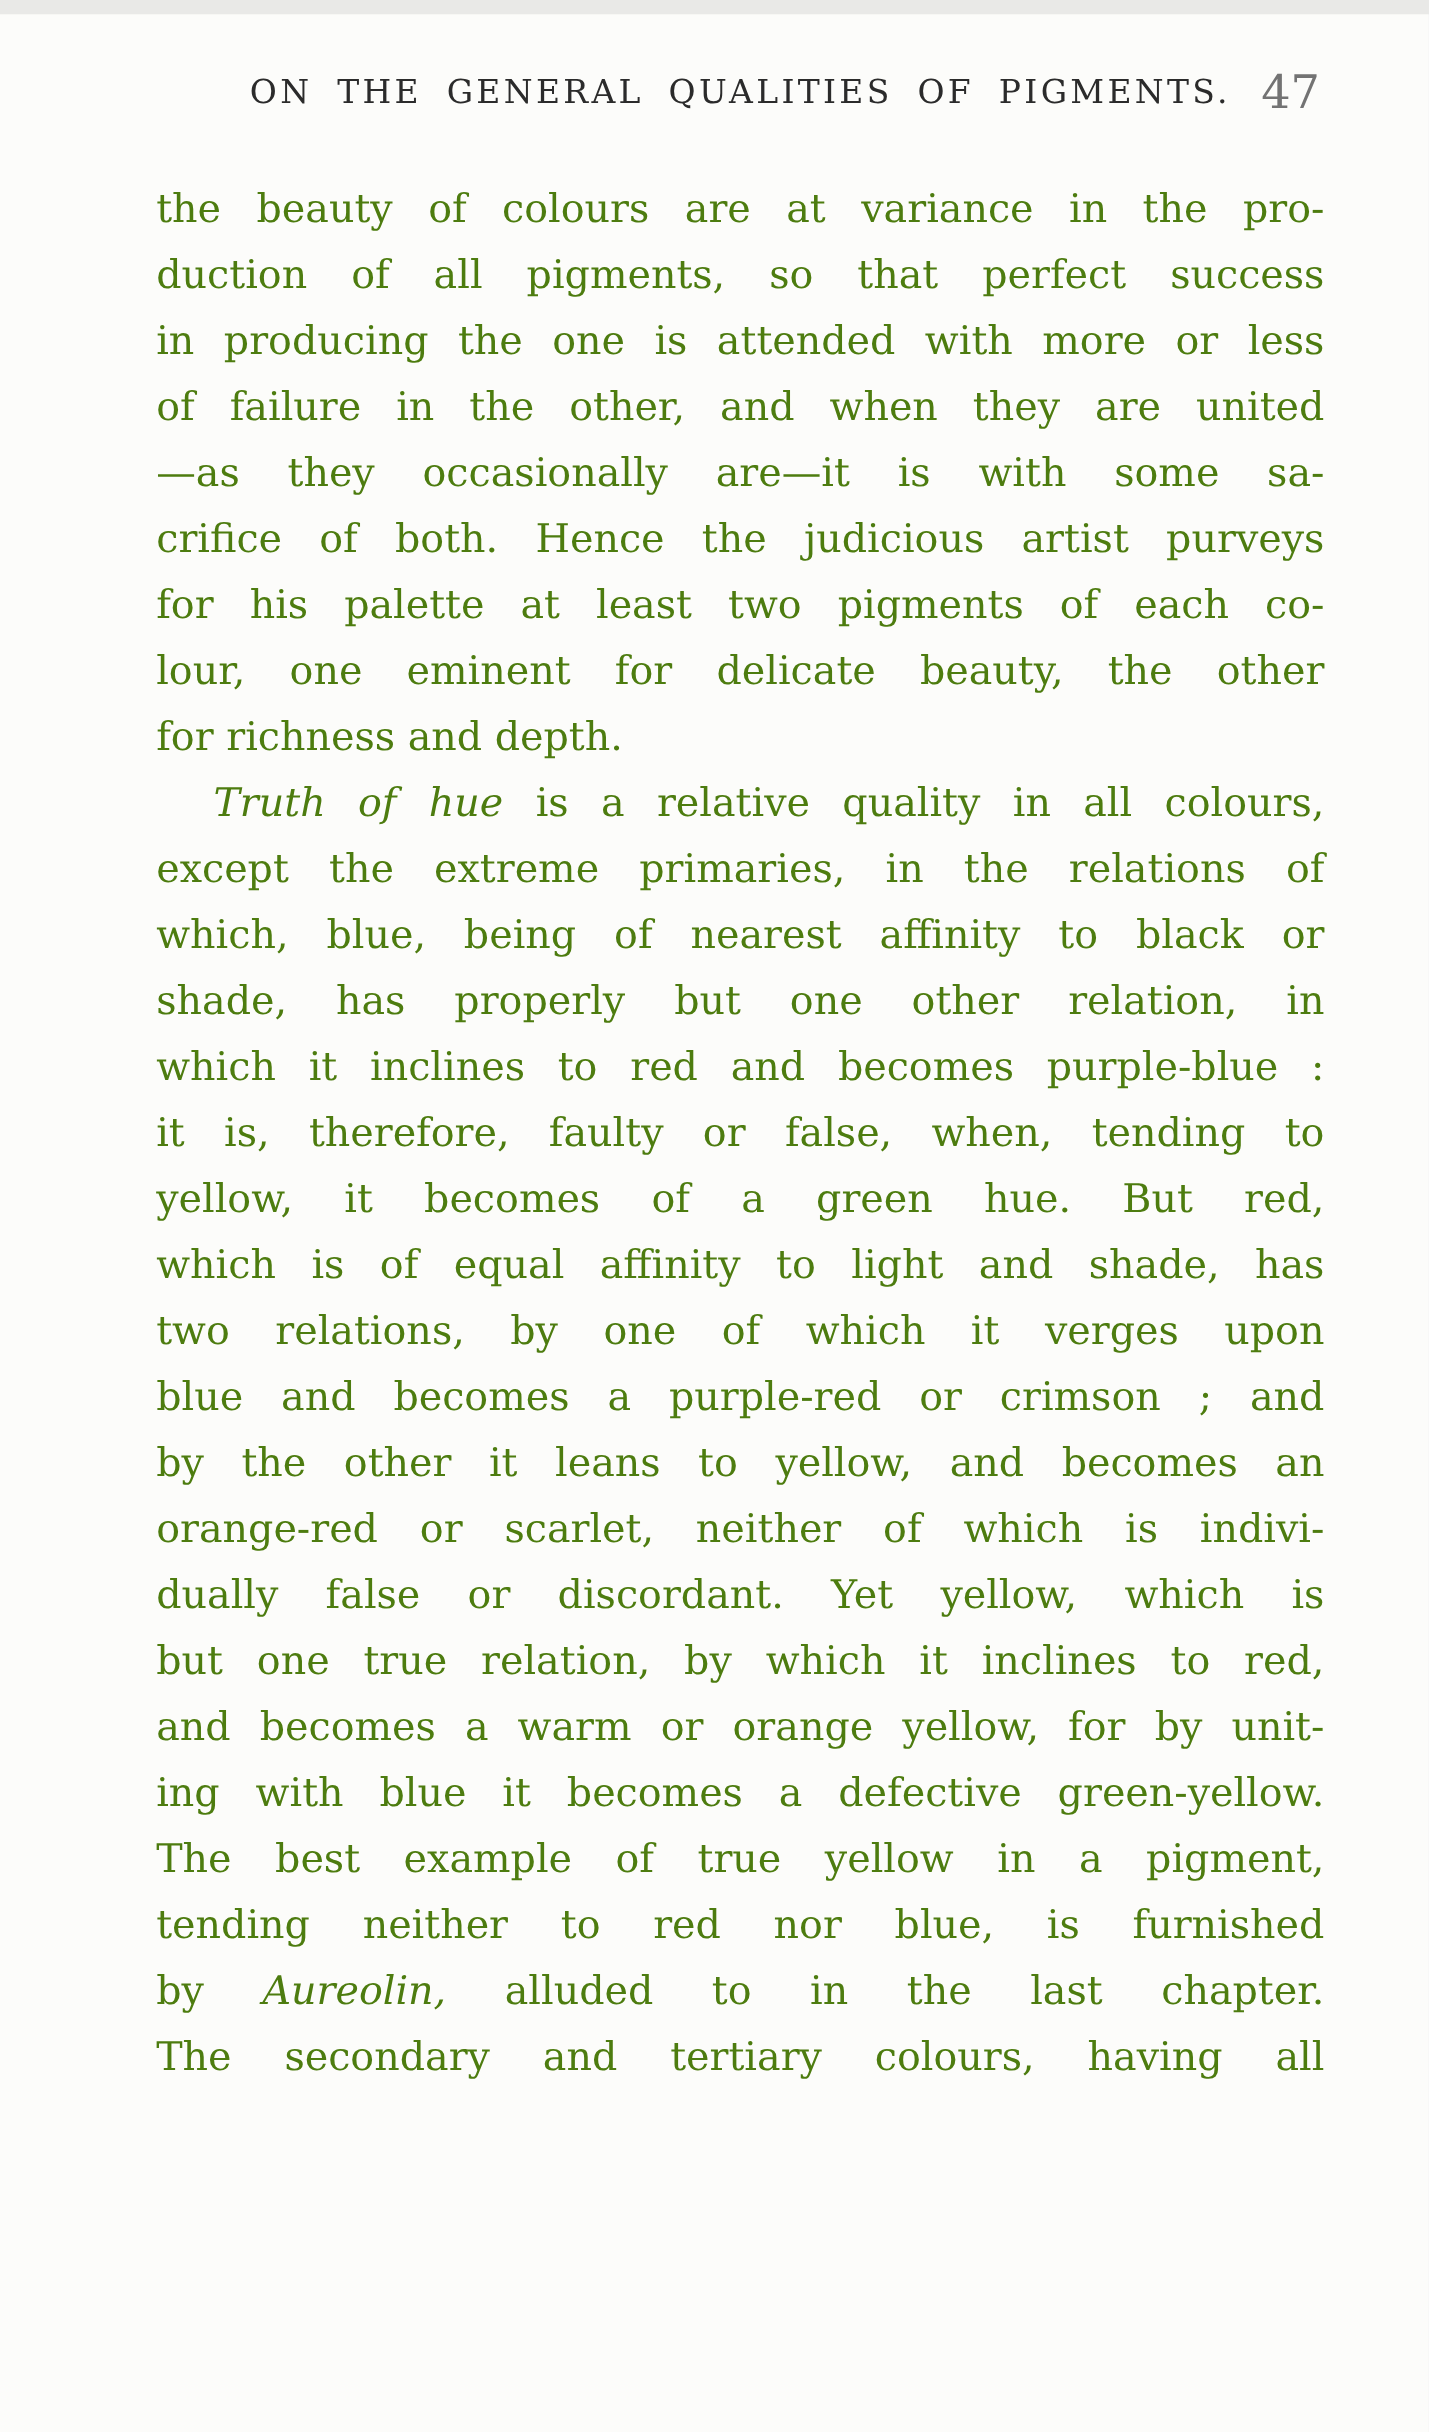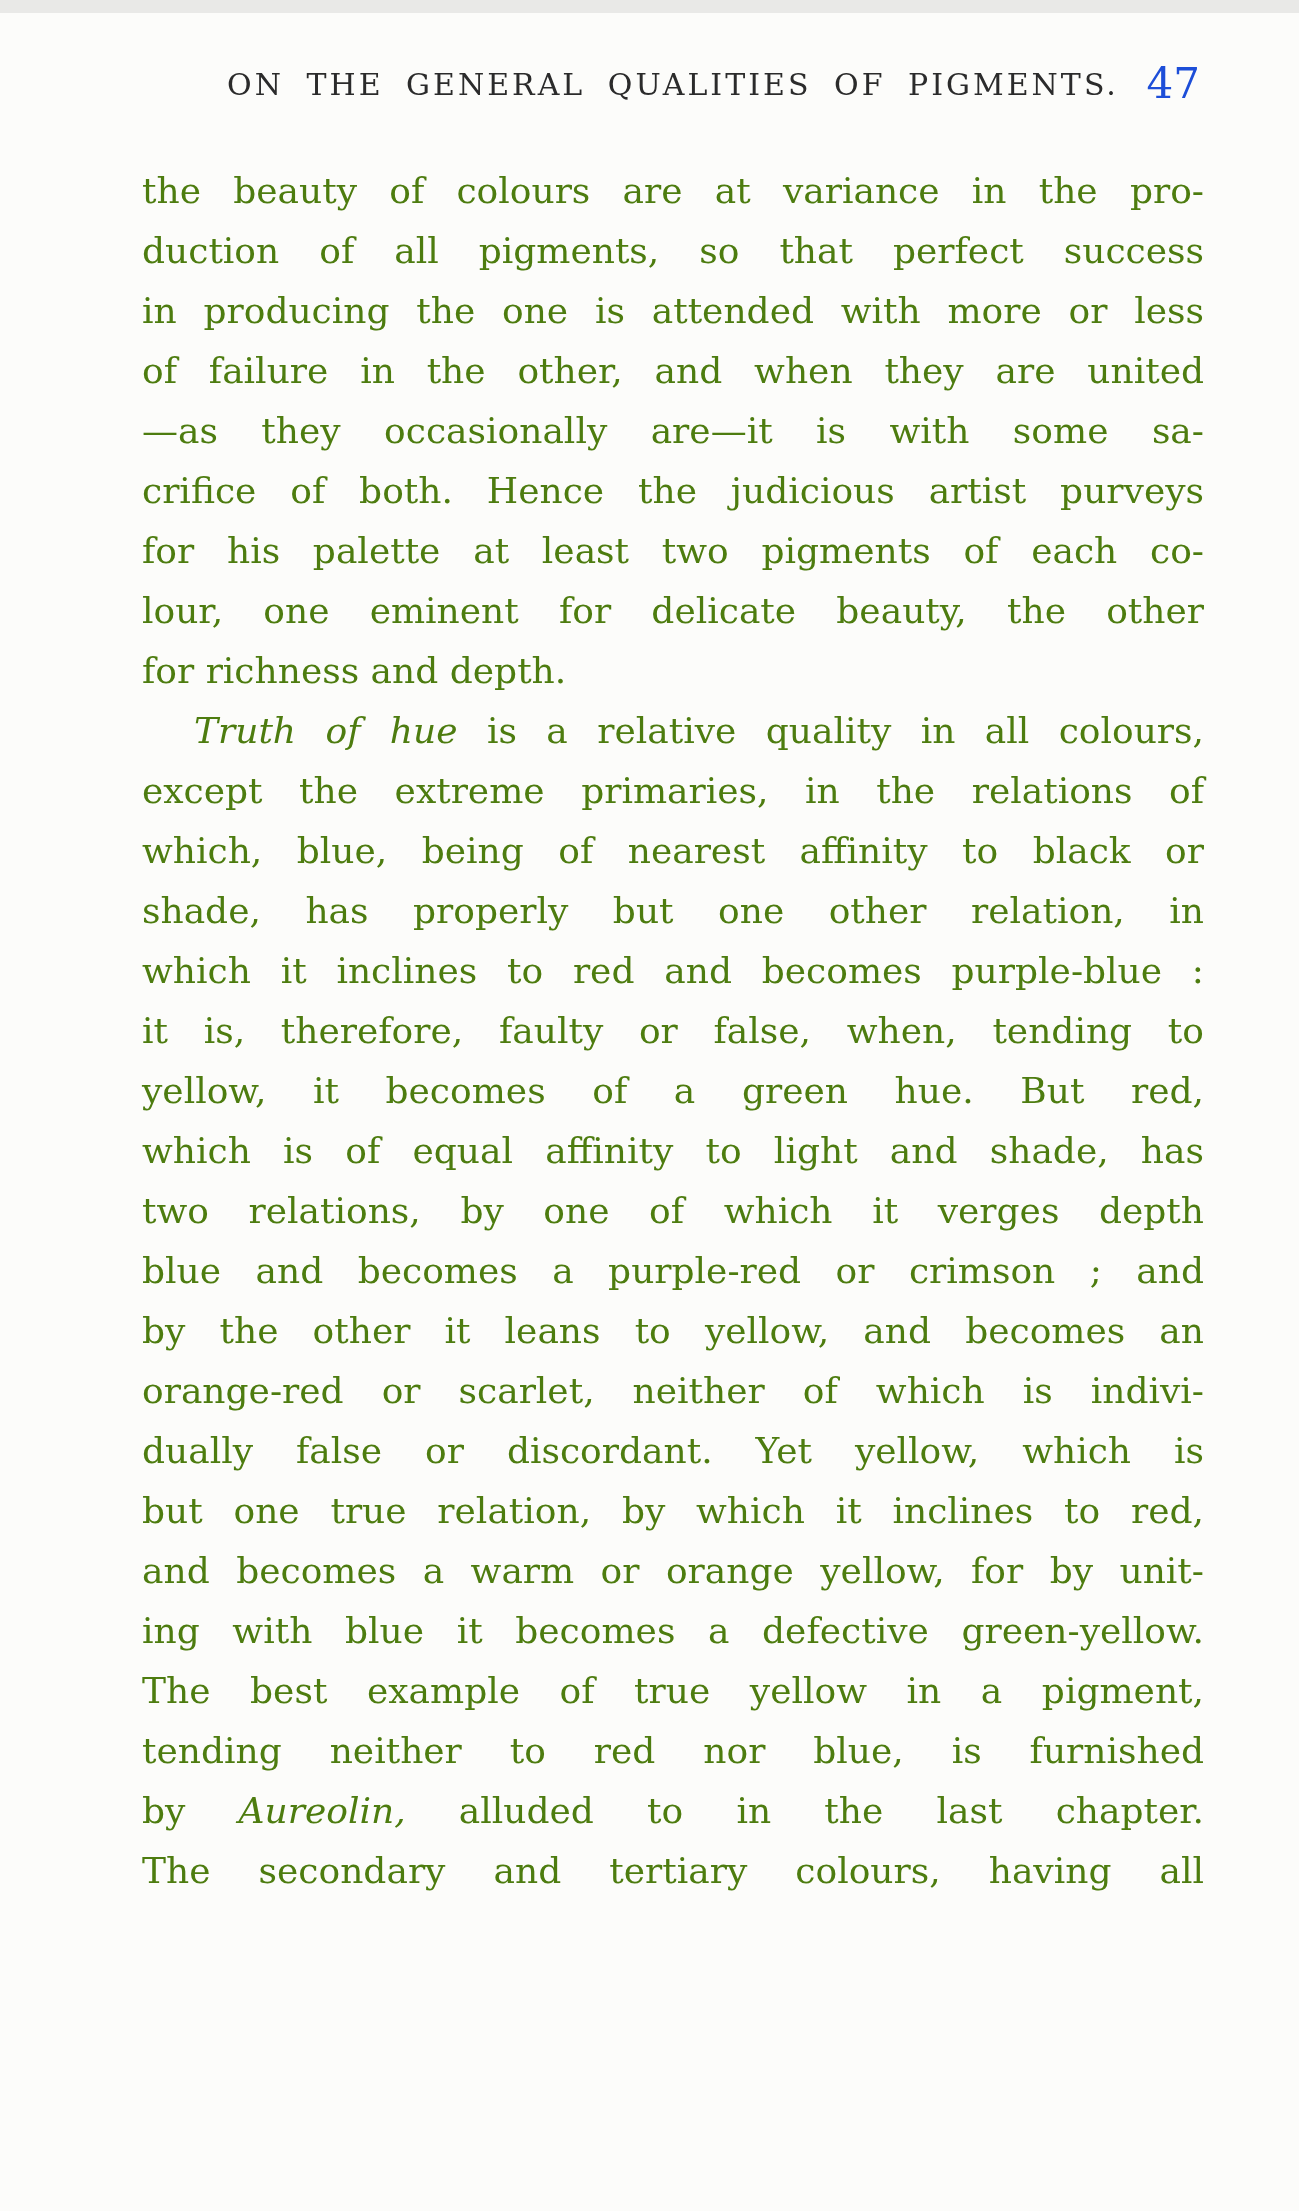--- a/index.html
+++ b/index.html
@@ -34,21 +34,21 @@
     letter-spacing: 3px;
     word-spacing: 10px;
     white-space: nowrap;
     color: #2b2b2b;
   }
   .page-number {
     position: absolute;
     right: 4px;
     top: 0;
     font-size: 42px;
-    color: #1d4ed8;
+    color: #737373;
   }
   
   .body-text {
     position: absolute;
     top: 148px;
     left: 142px;
     width: 1062px;
   }
   .paragraph {
     margin: 0;
@@ -94,21 +94,21 @@
       </div>
       <div class="paragraph">
         <div class="line indent"><em>Truth of hue</em><span> is a relative quality in all colours,</span></div>
         <div class="line"><span>except the extreme primaries, in the relations of</span></div>
         <div class="line"><span>which, blue, being of nearest affinity to black or</span></div>
         <div class="line"><span>shade, has properly but one other relation, in</span></div>
         <div class="line"><span>which it inclines to red and becomes purple-blue :</span></div>
         <div class="line"><span>it is, therefore, faulty or false, when, tending to</span></div>
         <div class="line"><span>yellow, it becomes of a green hue.  But red,</span></div>
         <div class="line"><span>which is of equal affinity to light and shade, has</span></div>
-        <div class="line"><span>two relations, by one of which it verges depth</span></div>
+        <div class="line"><span>two relations, by one of which it verges upon</span></div>
         <div class="line"><span>blue and becomes a purple-red or crimson ; and</span></div>
         <div class="line"><span>by the other it leans to yellow, and becomes an</span></div>
         <div class="line"><span>orange-red or scarlet, neither of which is indivi-</span></div>
         <div class="line"><span>dually false or discordant.  Yet yellow, which is</span></div>
         <div class="line"><span>but one true relation, by which it inclines to red,</span></div>
         <div class="line"><span>and becomes a warm or orange yellow, for by unit-</span></div>
         <div class="line"><span>ing with blue it becomes a defective green-yellow.</span></div>
         <div class="line"><span>The best example of true yellow in a pigment,</span></div>
         <div class="line"><span>tending neither to red nor blue, is furnished</span></div>
         <div class="line"><span>by </span><em>Aureolin,</em><span> alluded to in the last chapter.</span></div>

